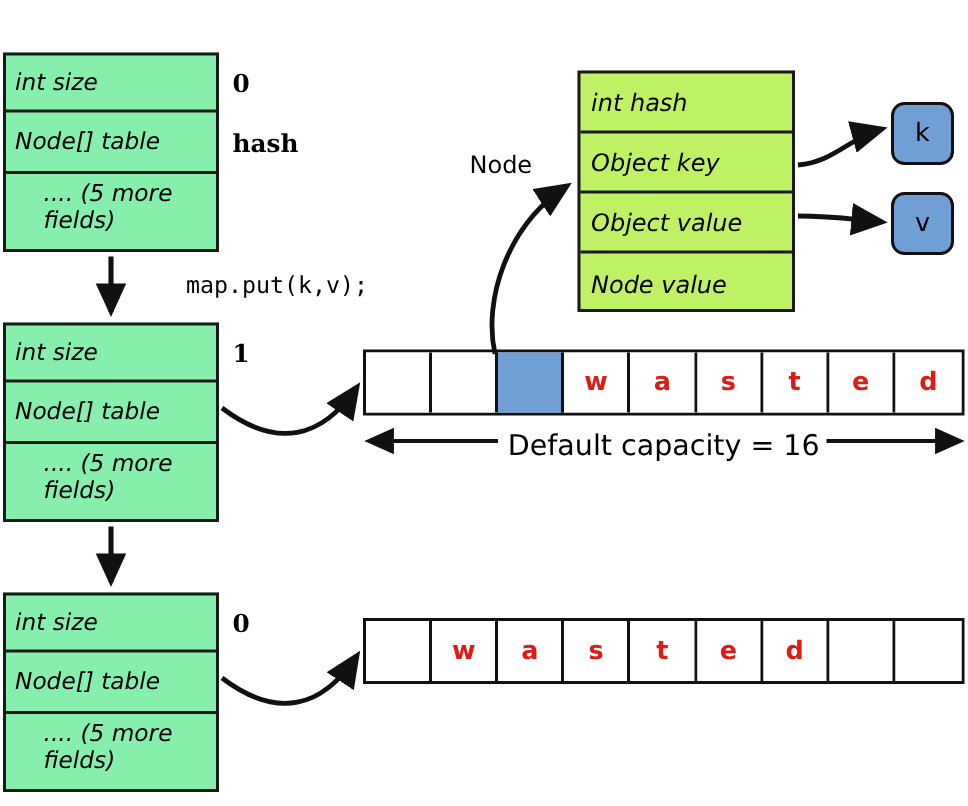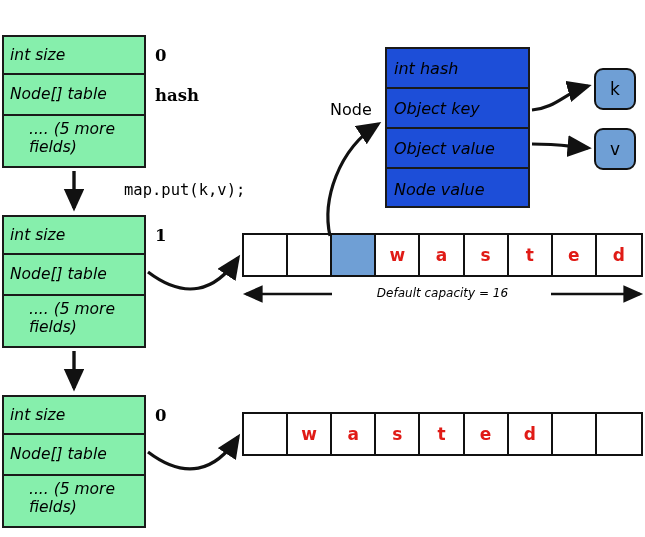--- a/index.html
+++ b/index.html
@@ -54,21 +54,21 @@
     display: block;
     padding-top: 4px;
     padding-left: 25px;
   }
 
   
   .nodebox {
     position: absolute;
     box-sizing: border-box;
     border: 2px solid #1a1a1a;
-    background: #1d4ed8;
+    background: #bef264;
   }
   .nodebox .nrow {
     box-sizing: border-box;
     border-bottom: 2px solid #1a1a1a;
     font-style: italic;
     font-size: 16px;
     padding-left: 7px;
     display: flex;
     align-items: center;
     height: 40px;
@@ -133,25 +133,24 @@
   .plain {
     position: absolute;
     font-family: "DejaVu Sans", sans-serif;
     font-size: 16px;
     color: #000;
     white-space: nowrap;
   }
   .caption {
     position: absolute;
     font-family: "DejaVu Sans", sans-serif;
-    font-size: 12px;
+    font-size: 19px;
     color: #000;
     white-space: nowrap;
     text-align: center;
-    font-style: italic;
   }
 </style>
 </head>
 <body>
 
 <div class="canvas">
 
 
   <div class="struct" style="left:2px; top:35px; width:144px; height:133px;">
     <div class="row" style="height:38px;">int size</div>
@@ -180,21 +179,21 @@
   <div class="struct" style="left:2px; top:395px; width:144px; height:133px;">
     <div class="row" style="height:38px;">int size</div>
     <div class="row" style="height:41px;">Node[] table</div>
     <div class="row tall" style="height:50px;">
       <span>.... (5 more</span><br>
       <span>fields)</span>
     </div>
   </div>
   <div class="valtxt" style="left:155px; top:406px;">0</div>
 
-  <div class="plain" style="left:330px; top:100px;">Node</div>
+  <div class="plain" style="left:313px; top:100px;">Node</div>
 
   <div class="nodebox" style="left:385px; top:47px; width:145px; height:161px;">
     <div class="nrow">int hash</div>
     <div class="nrow">Object key</div>
     <div class="nrow">Object value</div>
     <div class="nrow">Node value</div>
   </div>
 
   <div class="pill" style="left:594px; top:68px; width:42px; height:42px;">k</div>
   <div class="pill" style="left:594px; top:128px; width:42px; height:42px;">v</div>

